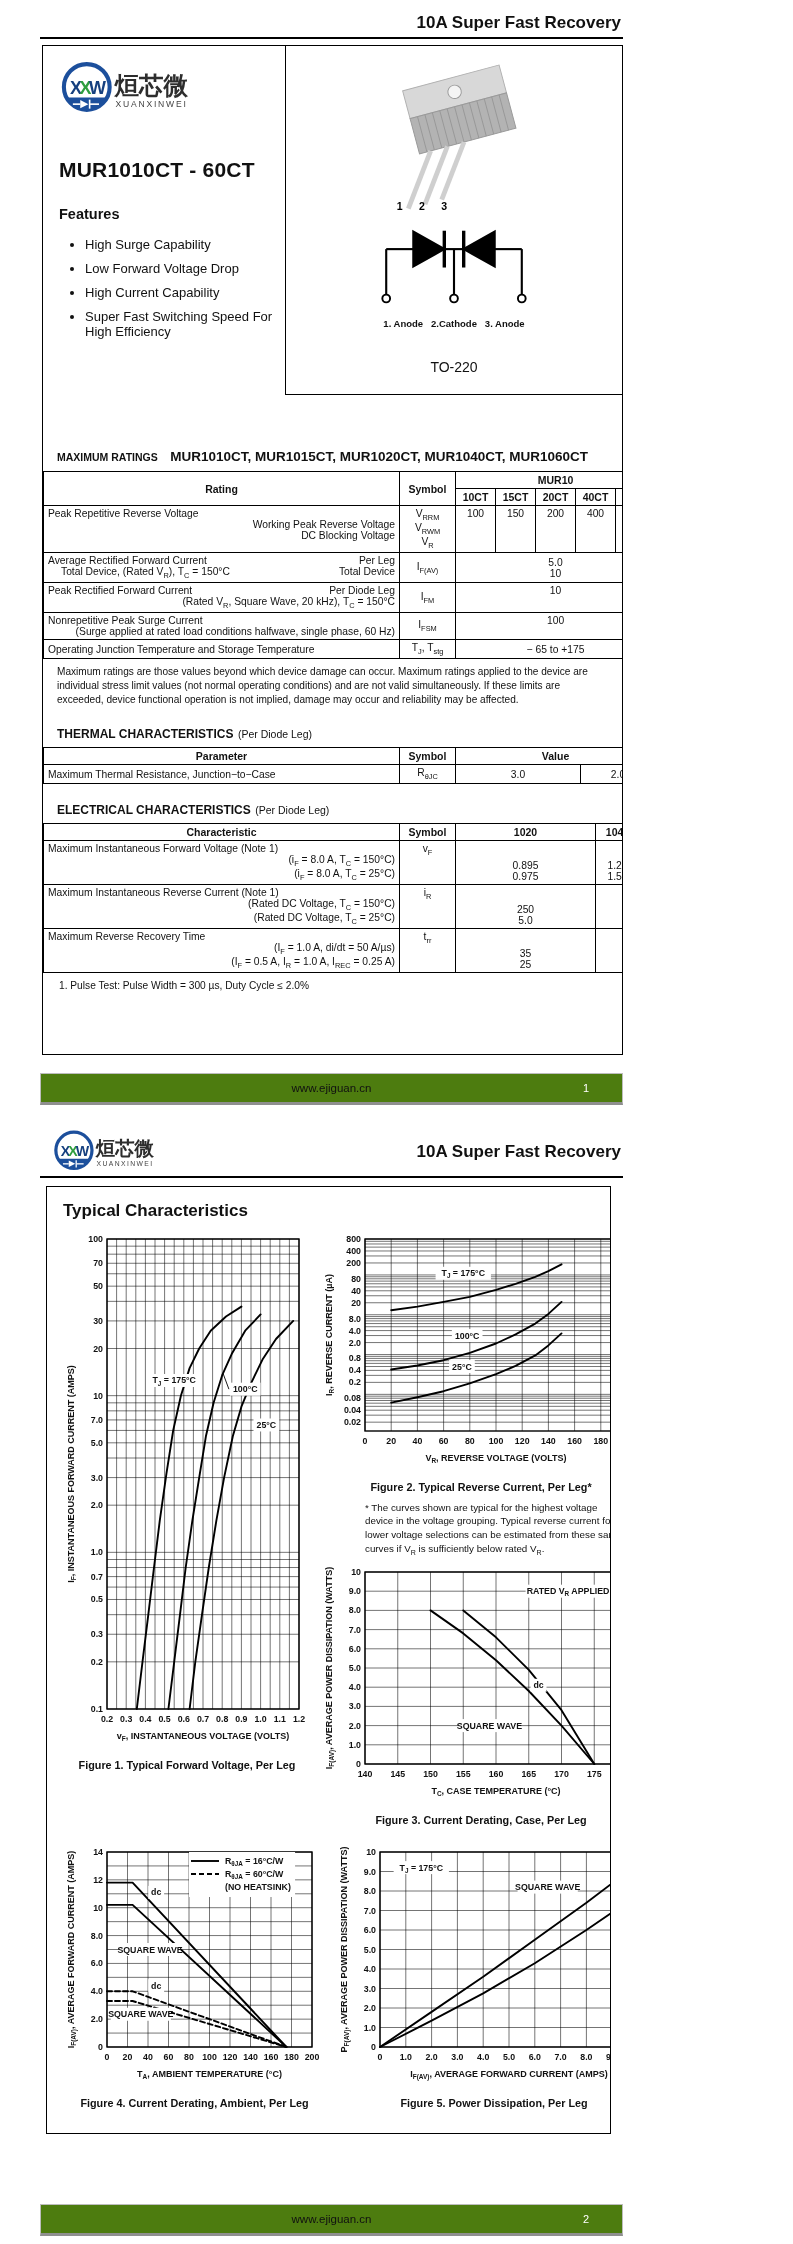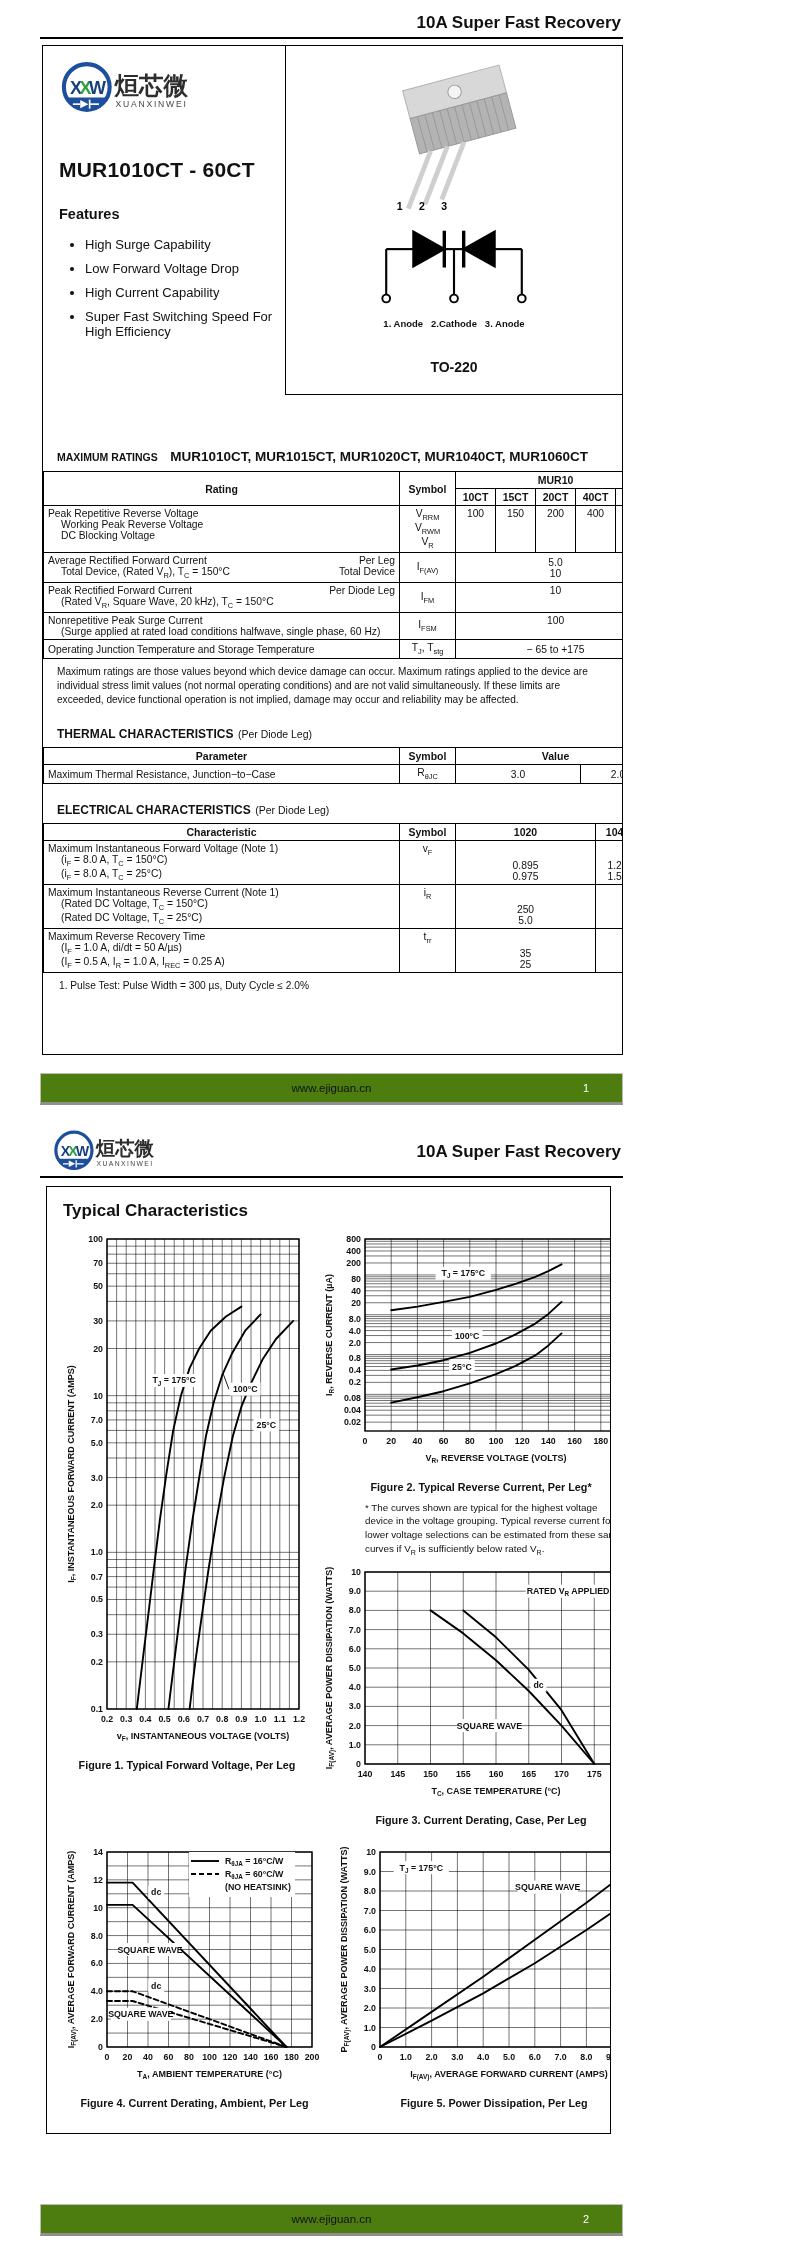--- a/index.html
+++ b/index.html
@@ -12,30 +12,30 @@
   .rule{border-top:2.2px solid #000;margin:0 36px 0 40px;}
   .main-box{margin:6px 36px 0 42px;border:1.6px solid #000;height:1010px;overflow:hidden;position:relative;box-sizing:border-box;}
   .top-cells{display:flex;height:349px;}
   .cell-left{width:242px;padding:14px 0 0 16px;box-sizing:border-box;}
   .cell-right{flex:1;border-left:1.6px solid #000;border-bottom:1.6px solid #000;text-align:center;padding-top:4px;box-sizing:border-box;}
   .part-title{font-size:21px;font-weight:bold;margin-top:40px;letter-spacing:0.2px;}
   .feat-head{font-size:14.5px;font-weight:bold;margin-top:24px;}
   ul.features{margin:15px 0 0 0;padding-left:26px;}
   ul.features li{font-size:13px;margin-bottom:9px;}
   .pinout{font-size:9.5px;margin-top:0;white-space:pre;font-weight:bold;}
-  .pkg-name{font-size:14px;font-weight:bold;margin-top:30px;}
+  .pkg-name{font-size:14px;font-weight:normal;margin-top:30px;}
   .ratings-head{margin:52px 0 6px 14px;}
   .mr-label{font-size:10.5px;font-weight:bold;}
   .mr-parts{font-size:13.5px;font-weight:bold;margin-left:8px;}
   table.dt{border-collapse:collapse;margin:0 auto;width:692px;font-size:10.3px;table-layout:fixed;}
   .dt th,.dt td{border:1.2px solid #000;padding:2px 4px;text-align:center;vertical-align:middle;overflow:hidden;}
   .dt th{font-size:10.5px;}
   td.lft{text-align:left;}
   .split{display:flex;justify-content:space-between;}
-  .ind{padding-left:13px;text-align:left;}
+  .ind{padding-left:13px;text-align:right;}
   .vtop{vertical-align:top !important;}
   .vbot{vertical-align:bottom !important;padding-bottom:2px !important;}
   .note{font-size:10.1px;line-height:1.38;margin:6px 14px 17px 14px;}
   .sub-head{margin:16px 0 5px 14px;}
   .sub-head b{font-size:12px;}
   .sub-head span{font-size:10.5px;}
   .pulse{font-size:10.2px;margin:7px 0 0 16px;}
   .footer{position:absolute;left:40px;right:36px;bottom:8px;height:32px;border:1px solid #bdbdbd;border-bottom:3px solid #8f8f8f;background:#4d7c0f;box-sizing:border-box;}
   .footer .url{width:100%;text-align:center;line-height:28px;font-size:11.5px;}
   .footer .pageno{position:absolute;right:0;top:0;bottom:0;width:72px;color:#fff;text-align:center;line-height:28px;font-size:11px;}

